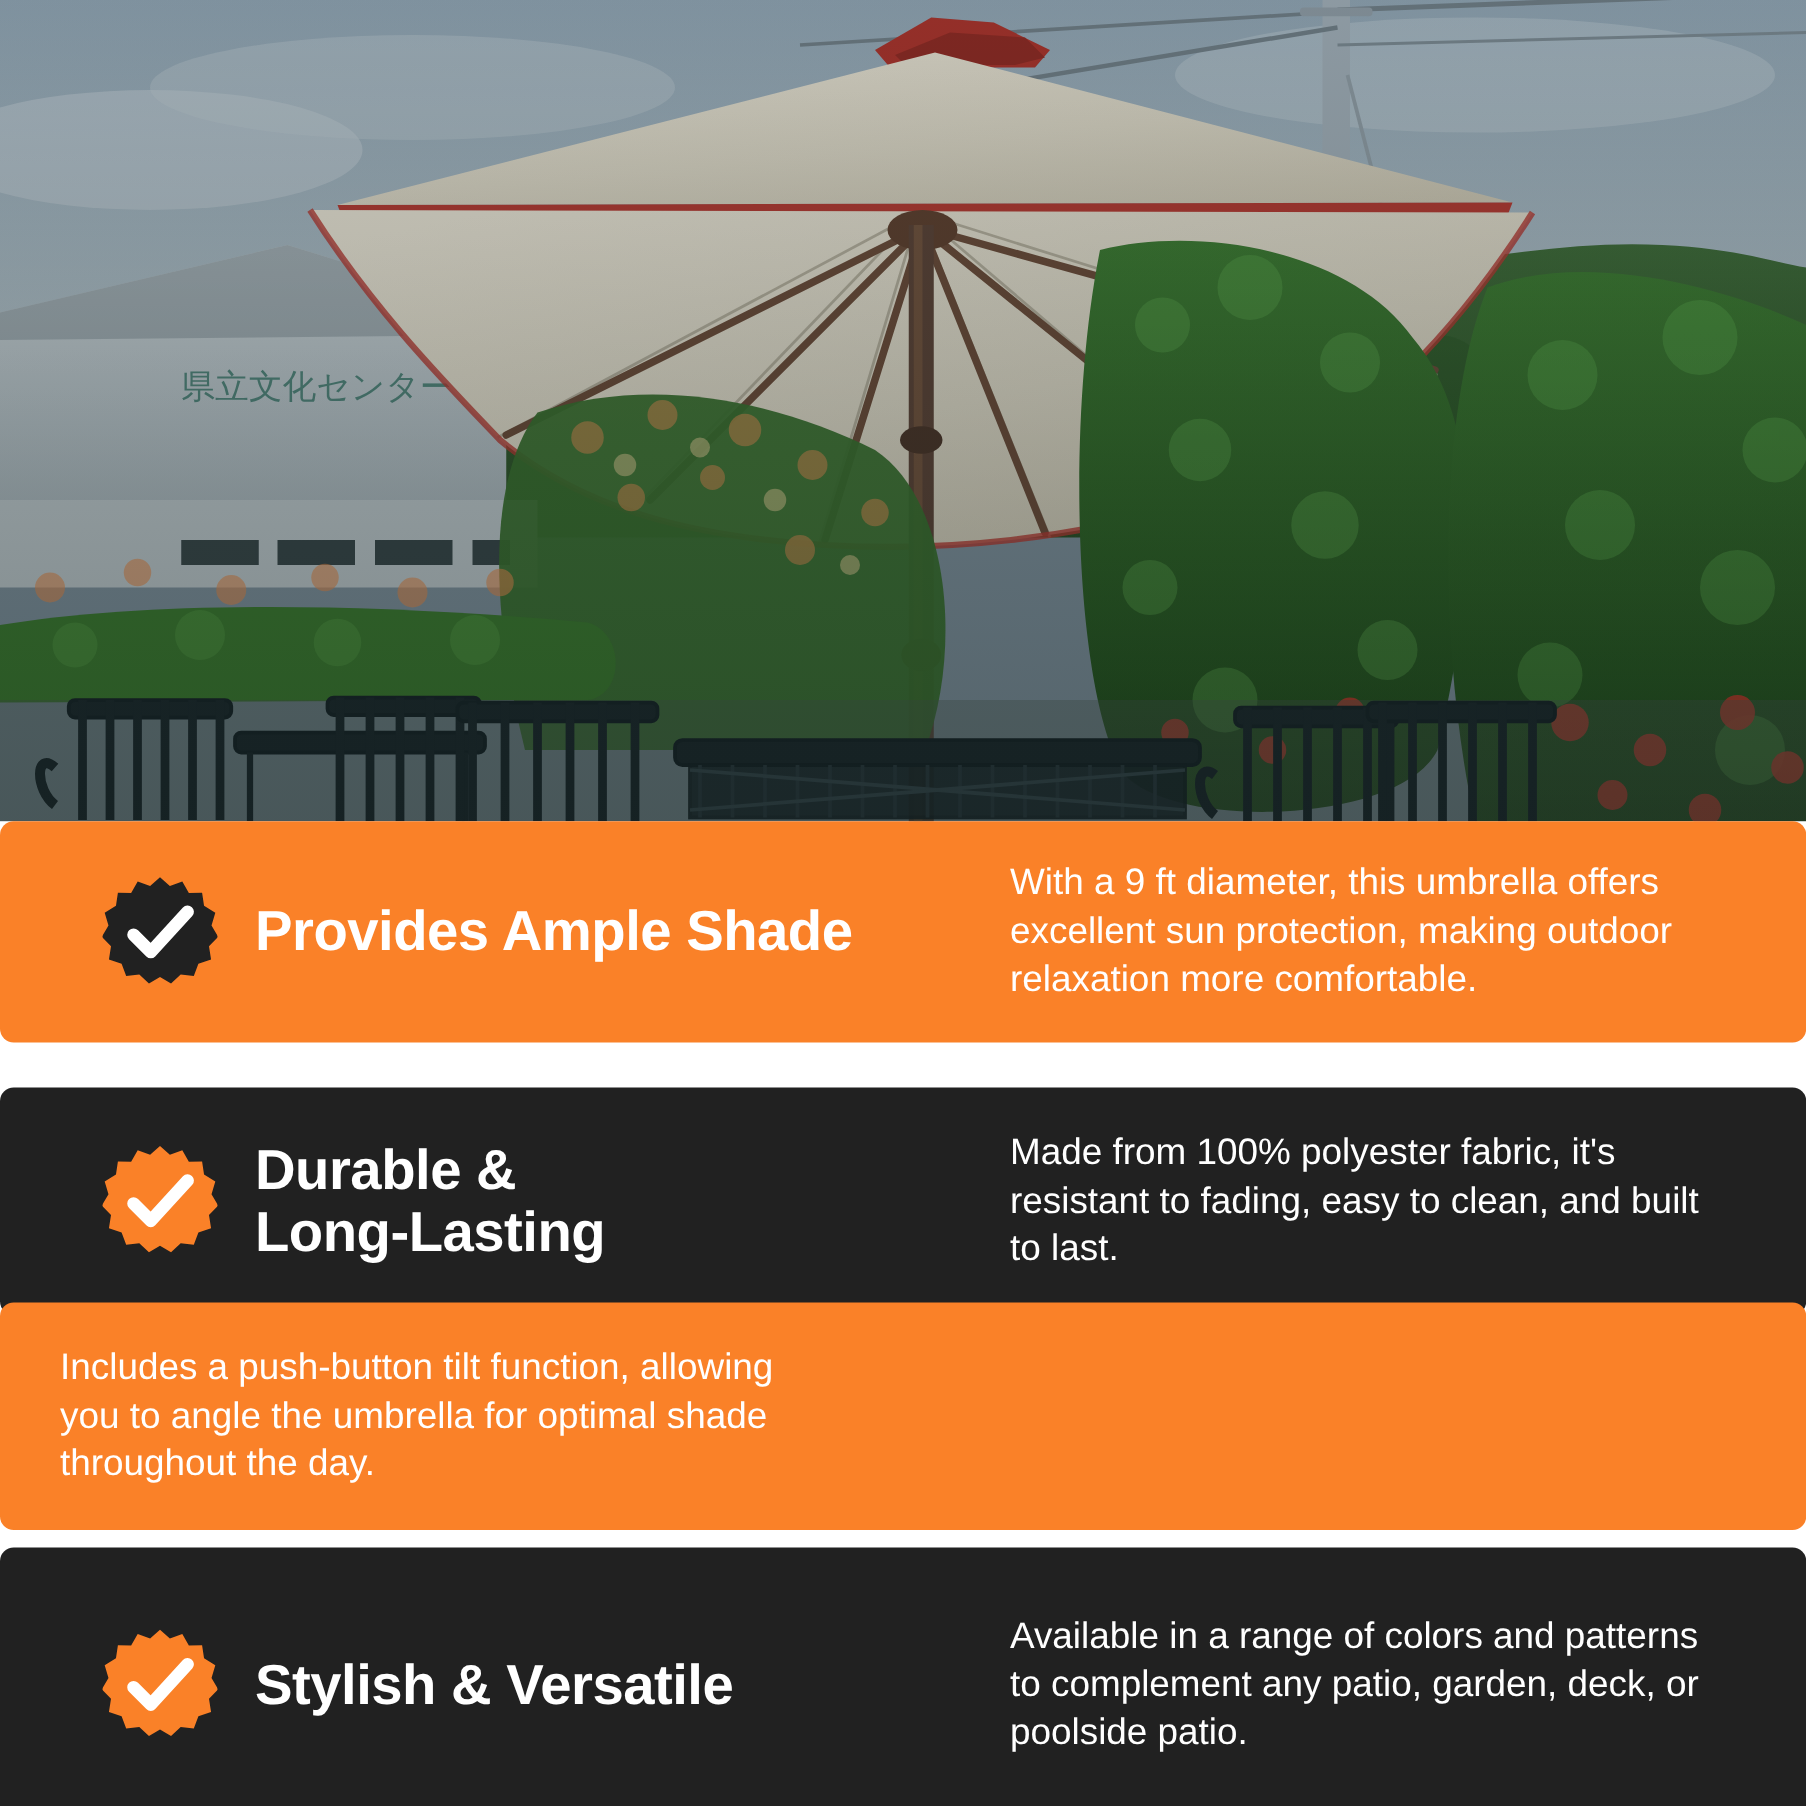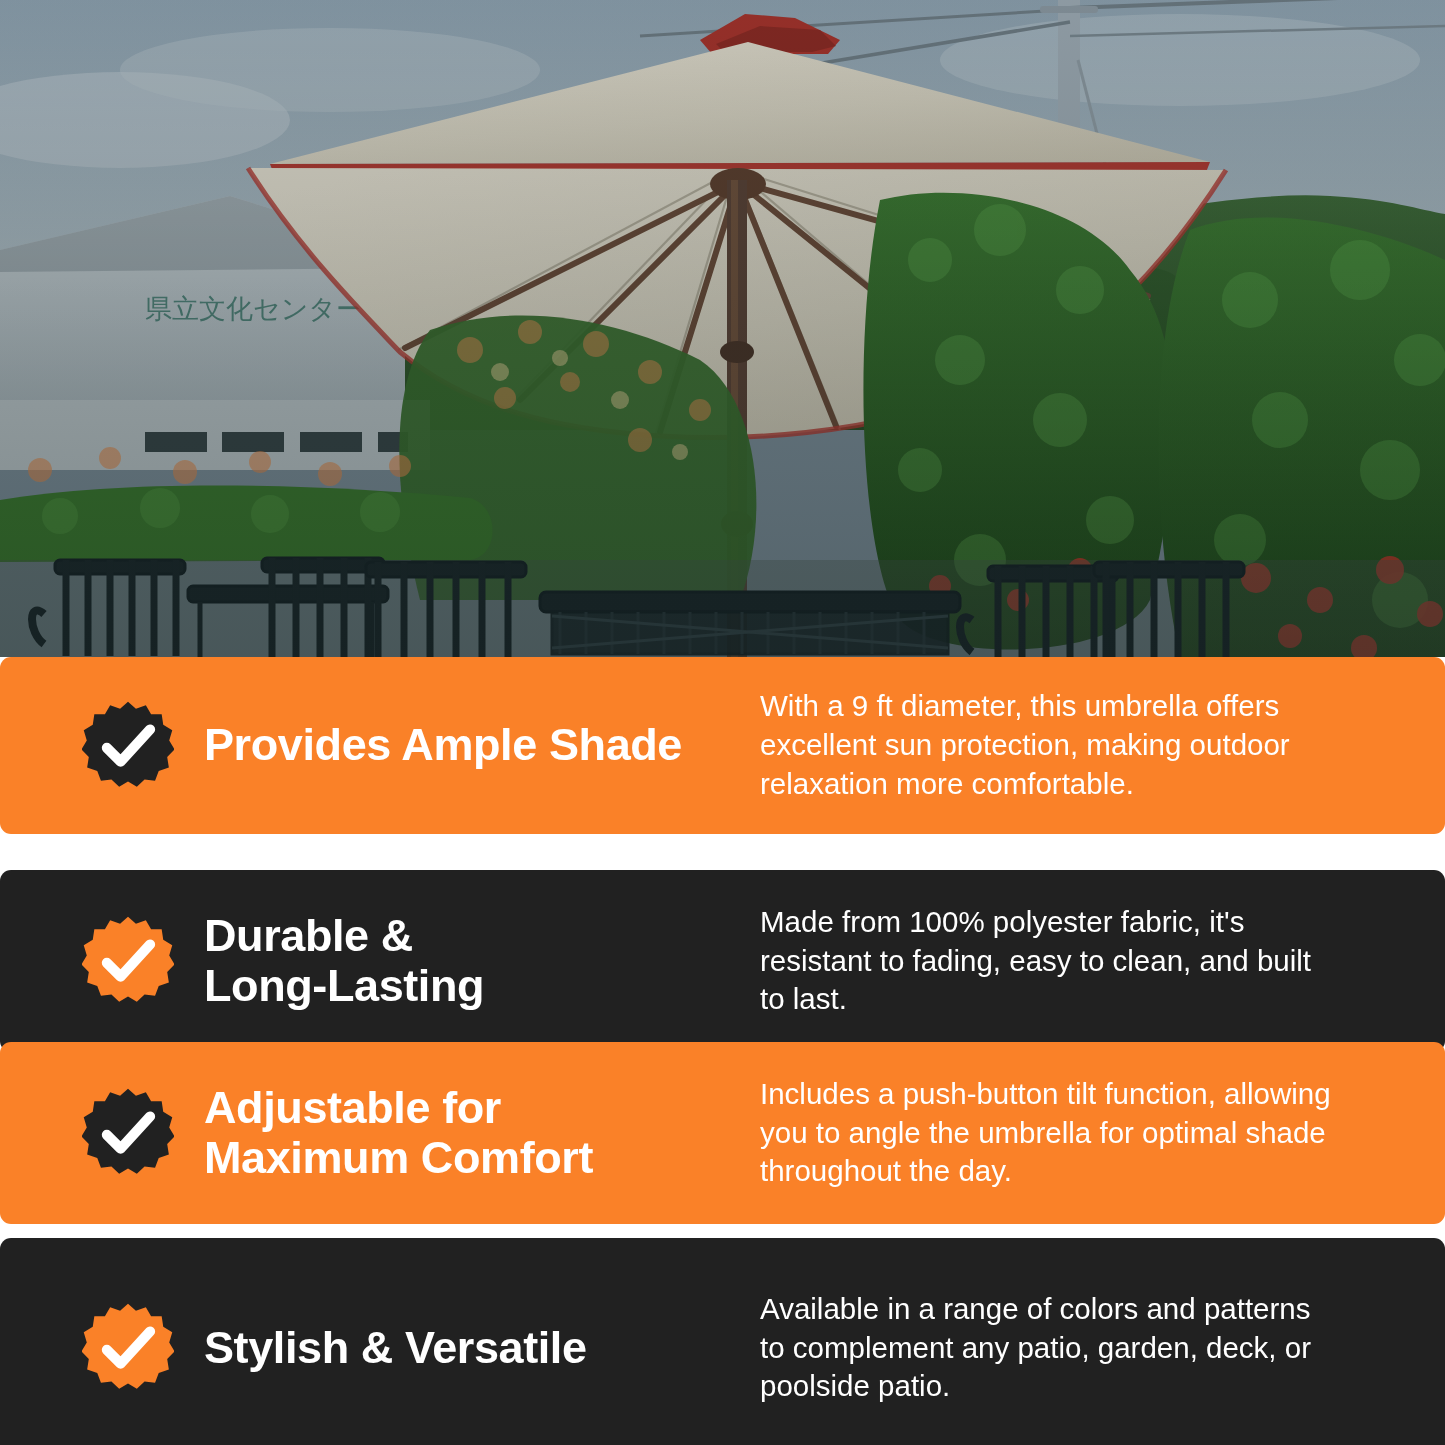--- a/index.html
+++ b/index.html
@@ -73,20 +73,21 @@
     line-height: 1.12;
     letter-spacing: -0.4px;
     color: #ffffff;
     white-space: pre-line;
   }
 
   
   .right-cell {
     flex: 1 1 auto;
     padding-right: 60px;
+    margin-left: 48px;
   }
 
   .desc {
     font-size: 29.5px;
     line-height: 1.32;
     color: #ffffff;
     max-width: 580px;
     white-space: pre-line;
   }
 
@@ -438,35 +439,20 @@
       </div>
       <div class="heading">Durable &amp;
 Long-Lasting</div>
     </div>
     <div class="right-cell">
       <div class="desc">Made from 100% polyester fabric, it's resistant to fading, easy to clean, and built to last.</div>
     </div>
   </div>
 
   <div class="band orange band-3">
-    <div class="left-cell">
-      <div class="badge">
-        <svg viewBox="0 0 100 100">
-          <path d="M50 2 L58.6 9.5 L69.4 5.6 L75.1 15.6 L86.6 15.4 L88.3 26.8
-                   L98.1 32.9 L94.8 43.9 L100.6 53.8 L92.6 62 L94.4 73.4
-                   L83.4 77.1 L79.4 87.8 L68 86.5 L59.6 94.3 L50 88.6
-                   L40.4 94.3 L32 86.5 L20.6 87.8 L16.6 77.1 L5.6 73.4
-                   L7.4 62 L-0.6 53.8 L5.2 43.9 L1.9 32.9 L11.7 26.8
-                   L13.4 15.4 L24.9 15.6 L30.6 5.6 L41.4 9.5 Z" fill="#212121"></path>
-          <path d="M27 52 L42 67 L74 32" fill="none" stroke="#FFFFFF" stroke-width="11" stroke-linecap="round" stroke-linejoin="round"></path>
-        </svg>
-      </div>
-      <div class="heading">Adjustable for
-Maximum Comfort</div>
-    </div>
     <div class="right-cell">
       <div class="desc">Includes a push-button tilt function, allowing you to angle the umbrella for optimal shade throughout the day.</div>
     </div>
   </div>
 
   <div class="band dark band-4">
     <div class="left-cell">
       <div class="badge">
         <svg viewBox="0 0 100 100">
           <path d="M50 2 L58.6 9.5 L69.4 5.6 L75.1 15.6 L86.6 15.4 L88.3 26.8

